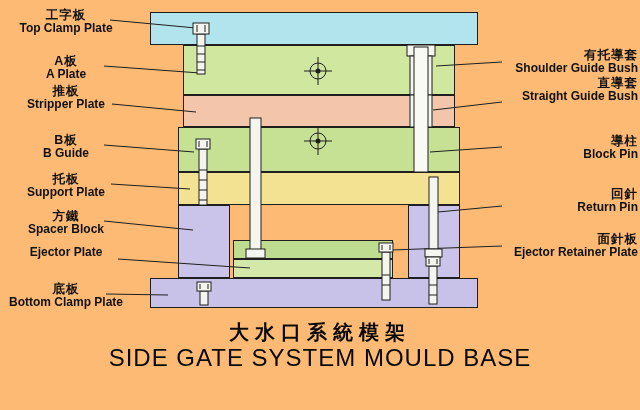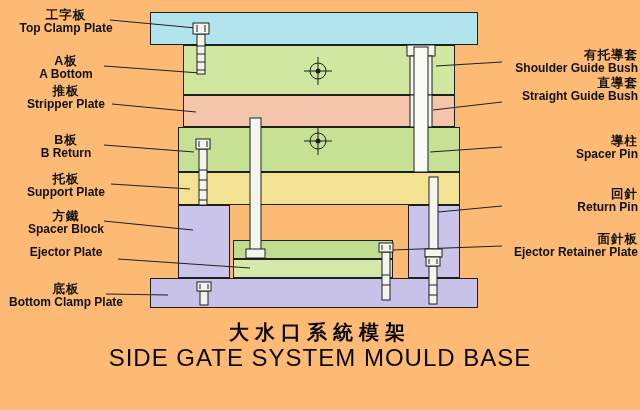--- a/index.html
+++ b/index.html
@@ -28,29 +28,29 @@
 <body>
 
 <div class="canvas">
 
   <div class="label left-label" style="top:8px">
     <div class="zh">工字板</div>
     <div class="en">Top Clamp Plate</div>
   </div>
   <div class="label left-label" style="top:54px">
     <div class="zh">A板</div>
-    <div class="en">A Bottom</div>
+    <div class="en">A Plate</div>
   </div>
   <div class="label left-label" style="top:84px">
     <div class="zh">推板</div>
     <div class="en">Stripper Plate</div>
   </div>
   <div class="label left-label" style="top:133px">
     <div class="zh">B板</div>
-    <div class="en">B Return</div>
+    <div class="en">B Guide</div>
   </div>
   <div class="label left-label" style="top:172px">
     <div class="zh">托板</div>
     <div class="en">Support Plate</div>
   </div>
   <div class="label left-label" style="top:209px">
     <div class="zh">方鐵</div>
     <div class="en">Spacer Block</div>
   </div>
   <div class="label left-label" style="top:246px">
@@ -64,21 +64,21 @@
   <div class="label right-label" style="top:48px">
     <div class="zh">有托導套</div>
     <div class="en">Shoulder Guide Bush</div>
   </div>
   <div class="label right-label" style="top:76px">
     <div class="zh">直導套</div>
     <div class="en">Straight Guide Bush</div>
   </div>
   <div class="label right-label" style="top:134px">
     <div class="zh">導柱</div>
-    <div class="en">Spacer Pin</div>
+    <div class="en">Block Pin</div>
   </div>
   <div class="label right-label" style="top:187px">
     <div class="zh">回針</div>
     <div class="en">Return Pin</div>
   </div>
   <div class="label right-label" style="top:232px">
     <div class="zh">面針板</div>
     <div class="en">Ejector Retainer Plate</div>
   </div>
 

